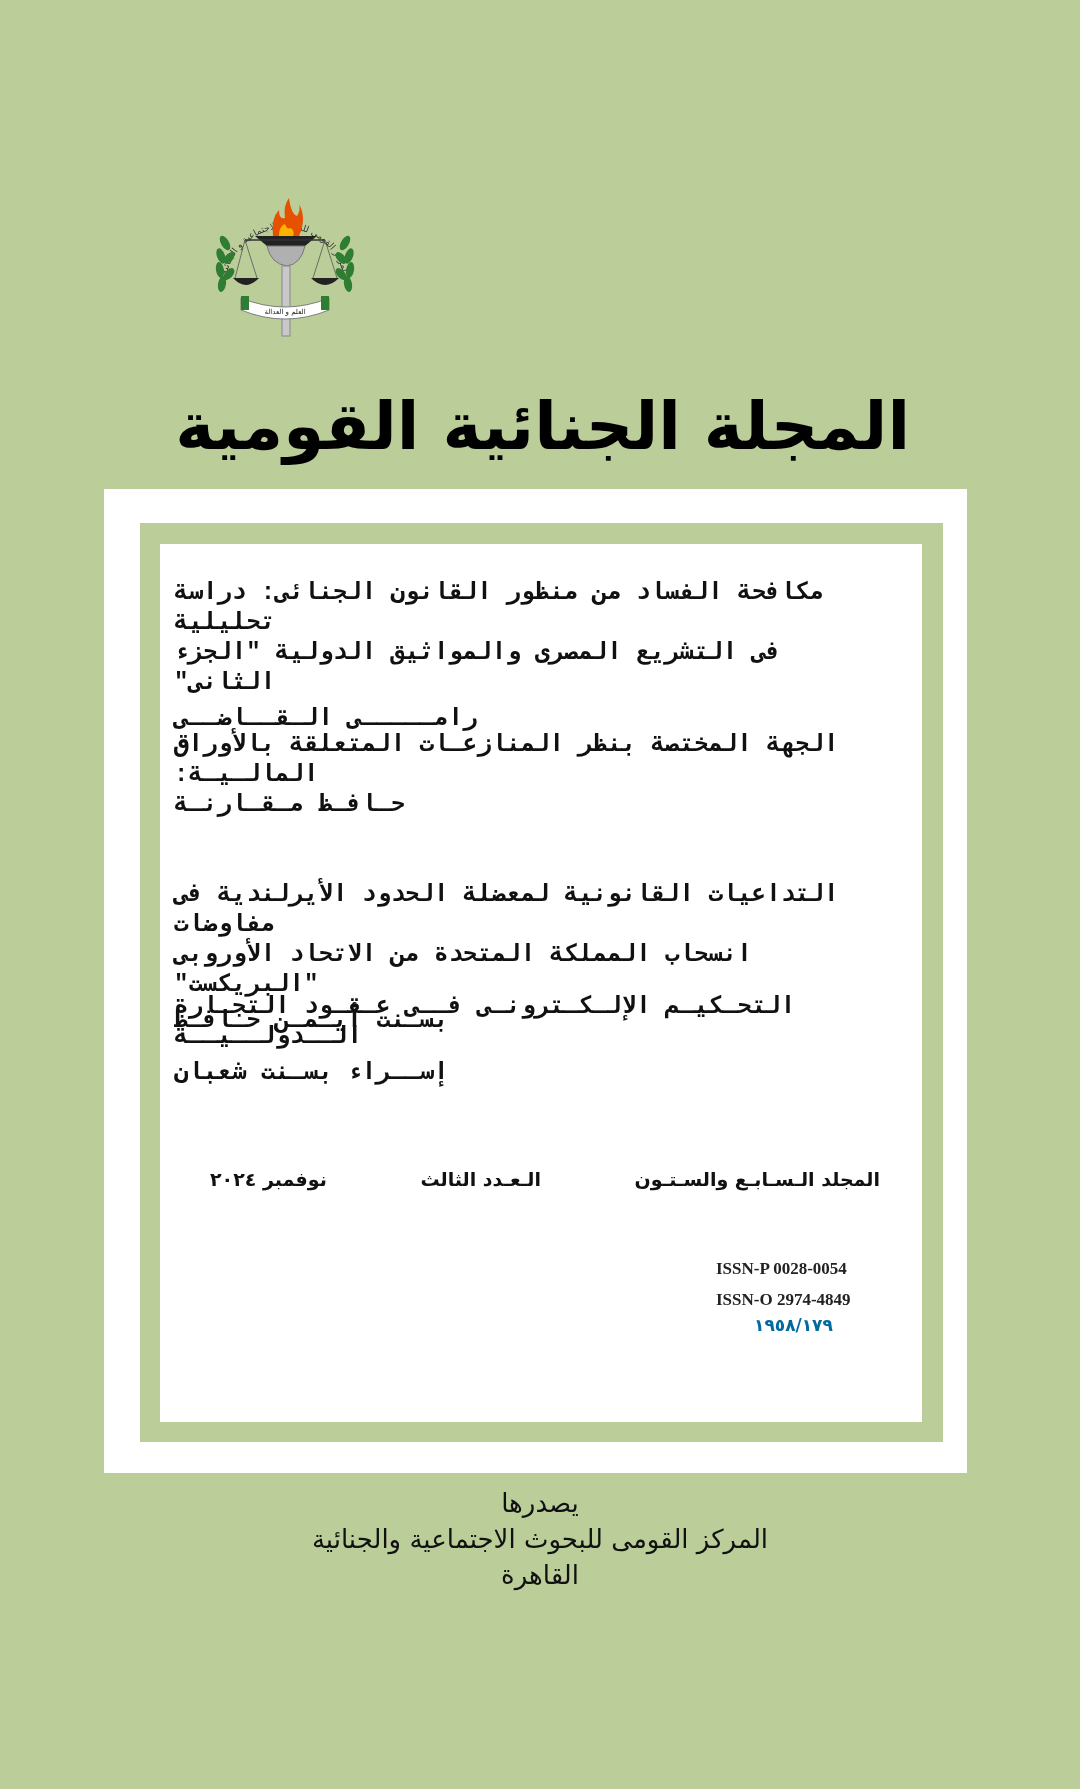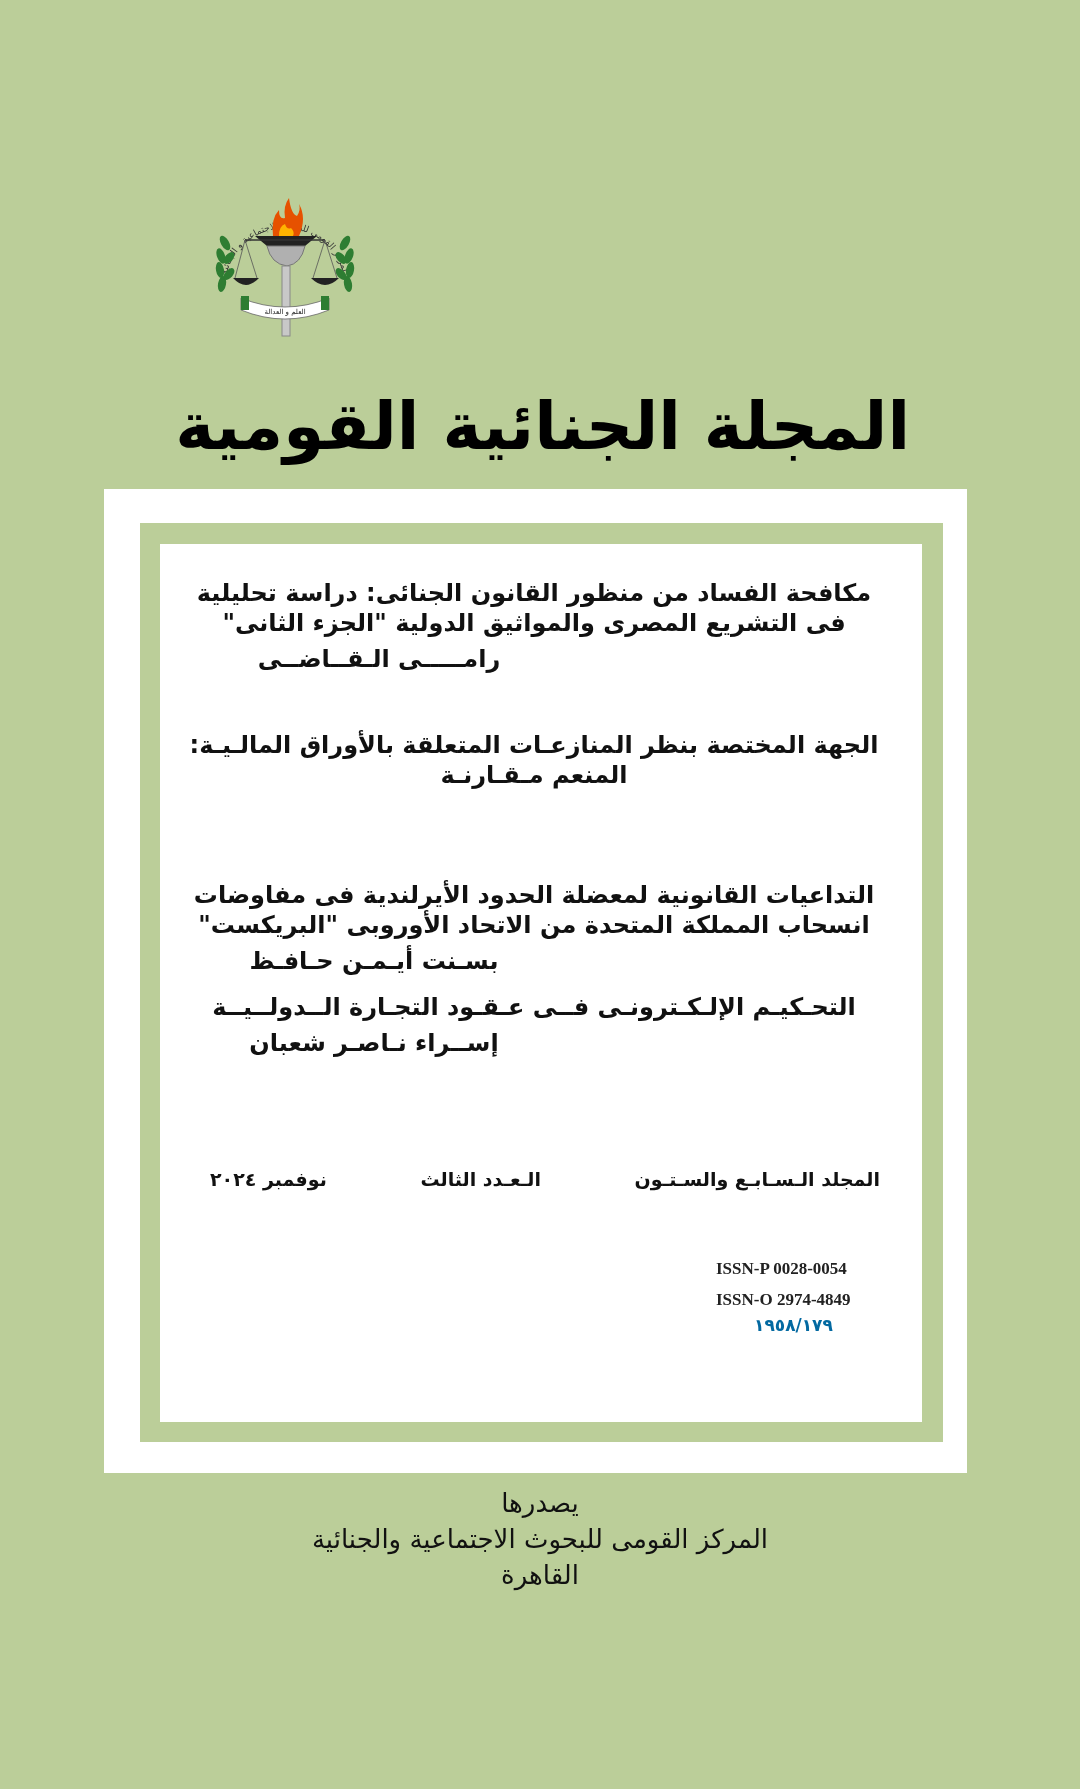--- a/index.html
+++ b/index.html
@@ -13,21 +13,21 @@
     .logo { position: absolute; left: 205px; top: 188px; width: 160px; height: 155px; }
     .journal-title {
       position: absolute; left: 170px; top: 382px; width: 740px;
       text-align: right; direction: rtl;
       font-size: 66px; font-weight: bold; color: #000;
       letter-spacing: 1px; line-height: 90px;
     }
     .frame-outer { position: absolute; left: 104px; top: 489px; width: 863px; height: 984px; background: #ffffff; }
     .frame-band { position: absolute; left: 140px; top: 523px; width: 803px; height: 919px; background: #bbce99; }
     .frame-inner { position: absolute; left: 160px; top: 544px; width: 762px; height: 878px; background: #ffffff; }
-    .article { position: absolute; right: 186px; direction: rtl; text-align: center; }
+    .article { position: absolute; right: 186px; direction: rtl; text-align: left; font-family: Liberation Mono, monospace; }
     .article .title { font-size: 24px; font-weight: bold; line-height: 30px; color: #111; }
     .article .author { font-size: 24px; font-weight: bold; line-height: 34px; margin-top: 4px; color: #111; }
     .a1 { top: 578px; width: 720px; }
     .a2 { top: 730px; width: 720px; }
     .a3 { top: 880px; width: 720px; }
     .a4 { top: 992px; width: 720px; }
     .issue-row {
       position: absolute; top: 1168px; left: 210px; width: 670px; height: 30px;
       direction: rtl; display: flex; justify-content: space-between;
       font-size: 19px; font-weight: bold;
@@ -102,37 +102,37 @@
   <div class="title">
     <div>مكافحة الفساد من منظور القانون الجنائى: دراسة تحليلية</div>
     <div>فى التشريع المصرى والمواثيق الدولية "الجزء الثانى"</div>
   </div>
   <div class="author" style="margin-right:310px;">رامـــــى الـقــاضــى</div>
 </div>
 
 <div class="article a2">
   <div class="title">
     <div>الجهة المختصة بنظر المنازعـات المتعلقة بالأوراق المالـيـة:</div>
-    <div>المنعم مـقـارنـة</div>
+    <div>حـافـظ مـقـارنـة</div>
   </div>
 </div>
 
 <div class="article a3">
   <div class="title">
     <div>التداعيات القانونية لمعضلة الحدود الأيرلندية فى مفاوضات</div>
     <div>انسحاب المملكة المتحدة من الاتحاد الأوروبى "البريكست"</div>
   </div>
   <div class="author" style="margin-right:320px;">بسـنت أيـمـن حـافـظ</div>
 </div>
 
 <div class="article a4">
   <div class="title">
     <div>التحـكيـم الإلـكـترونـى فــى عـقـود التجـارة الــدولــيــة</div>
   </div>
-  <div class="author" style="margin-right:320px; margin-top:4px;">إســراء نـاصـر شعبان</div>
+  <div class="author" style="margin-right:320px; margin-top:4px;">إســراء بسـنت شعبان</div>
 </div>
 
 <div class="issue-row">
   <span>المجلد الـسـابـع والسـتـون</span>
   <span>الـعـدد الثالث</span>
   <span>نوفمبر  ٢٠٢٤</span>
 </div>
 
 <div class="issn">
   <div>ISSN-P 0028-0054</div>

